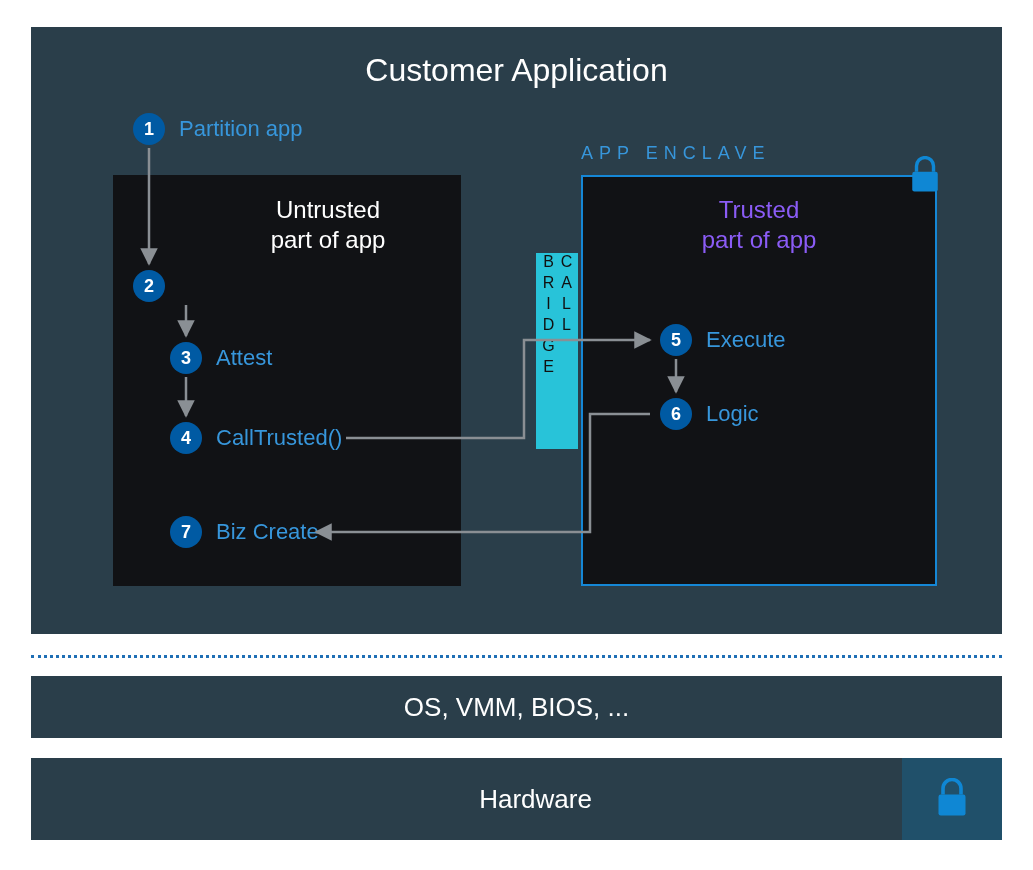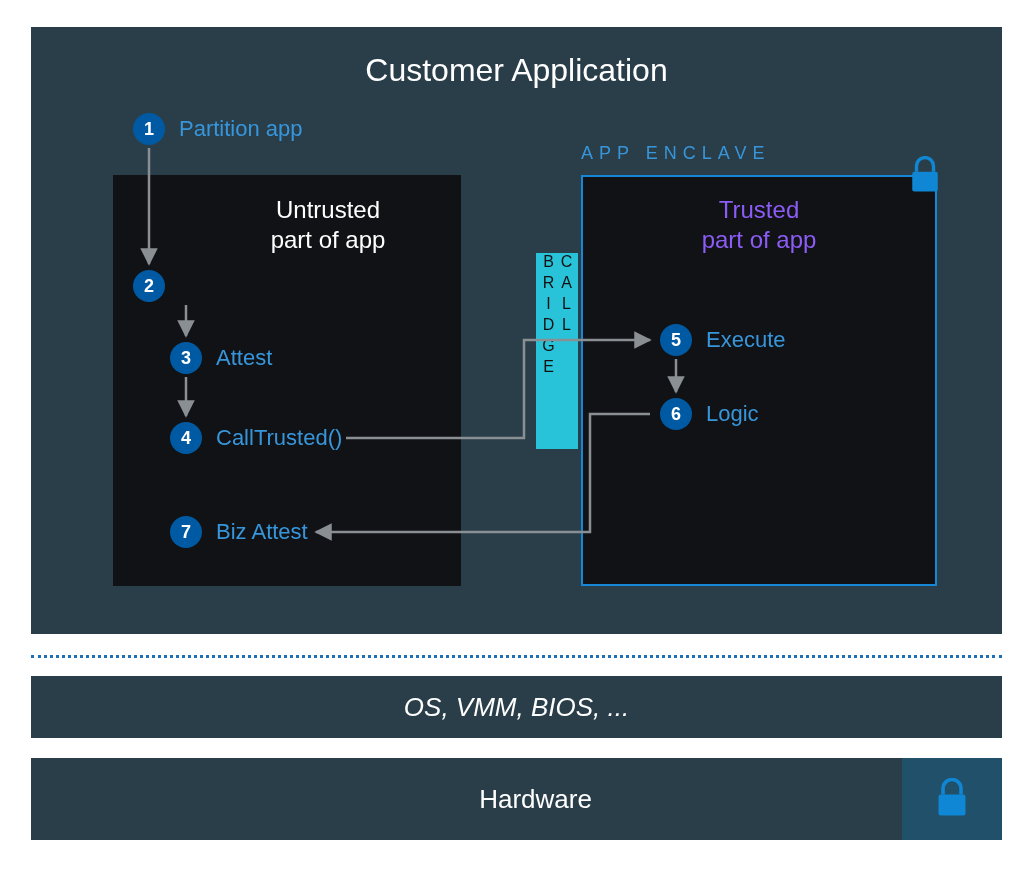--- a/index.html
+++ b/index.html
@@ -22,21 +22,21 @@
 
   .lock { position: absolute; }
   .lock svg { display: block; }
 
   .bridge { position: absolute; left: 536px; top: 253px; width: 42px; height: 196px; background: #28c3d9; display: flex; align-items: center; justify-content: center; }
   .bridge-text { writing-mode: vertical-rl; text-orientation: upright; letter-spacing: 4px; font-size: 16px; font-weight: 400; color: #111; }
 
   .dotted { position: absolute; left: 31px; top: 655px; width: 971px; height: 0; border-top: 3px dotted #1f6fb5; }
 
   .bar { position: absolute; left: 31px; width: 971px; background: #2a3e4a; display: flex; align-items: center; justify-content: center; }
-  .bar-os { top: 676px; height: 62px; font-style: italic; }
+  .bar-os { top: 676px; height: 62px; }
   .bar-hw { top: 758px; height: 82px; padding-left: 38px; }
   .bar-label { color: #fff; font-size: 26px; }
   .bar-lockbox { position: absolute; right: 0; top: 0; height: 100%; width: 100px; background: #20506a; display:flex; align-items:center; justify-content:center; }
 
   .flow-svg { position: absolute; left: 0; top: 0; pointer-events: none; }
 </style>
 </head>
 <body>
 
 <div class="canvas">
@@ -77,21 +77,21 @@
   <div class="step" style="left:170px; top:342px;">
     <div class="badge">3</div>
     <div class="step-label">Attest</div>
   </div>
   <div class="step" style="left:170px; top:422px;">
     <div class="badge">4</div>
     <div class="step-label">CallTrusted()</div>
   </div>
   <div class="step" style="left:170px; top:516px;">
     <div class="badge">7</div>
-    <div class="step-label">Biz Attest</div>
+    <div class="step-label">Biz Create</div>
   </div>
   <div class="step" style="left:660px; top:324px;">
     <div class="badge">5</div>
     <div class="step-label">Execute</div>
   </div>
   <div class="step" style="left:660px; top:398px;">
     <div class="badge">6</div>
     <div class="step-label">Logic</div>
   </div>
 

